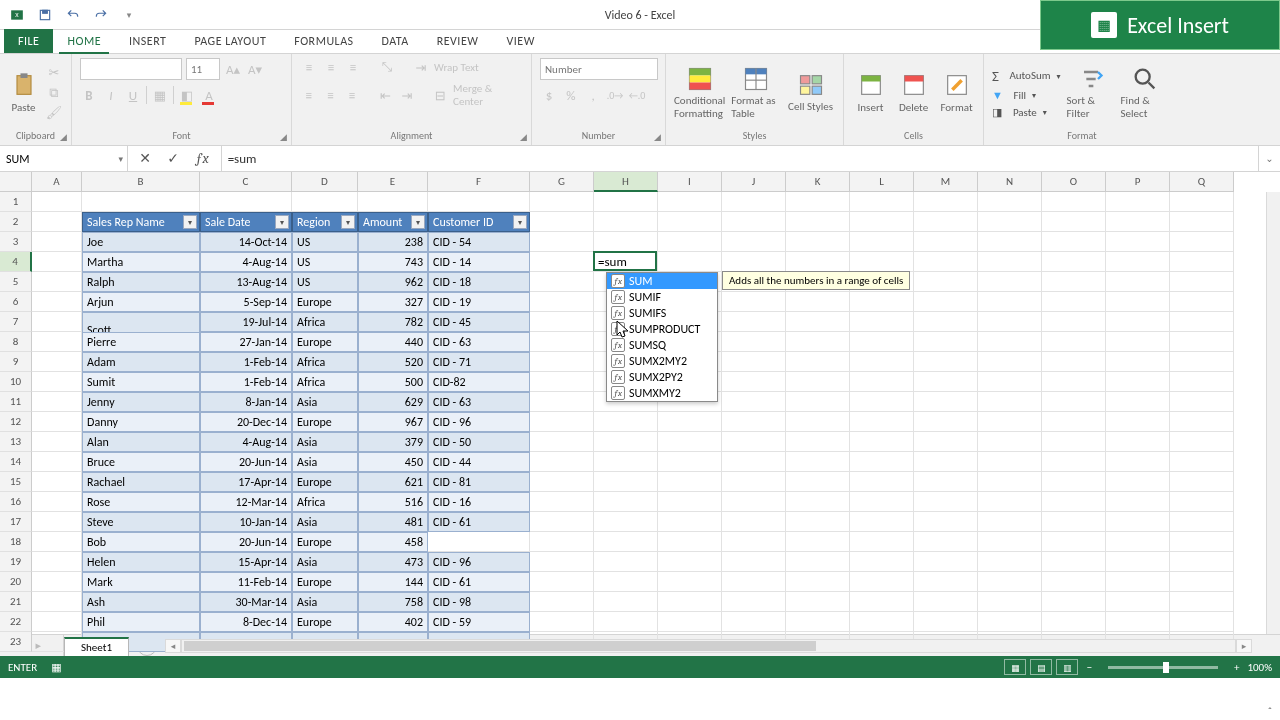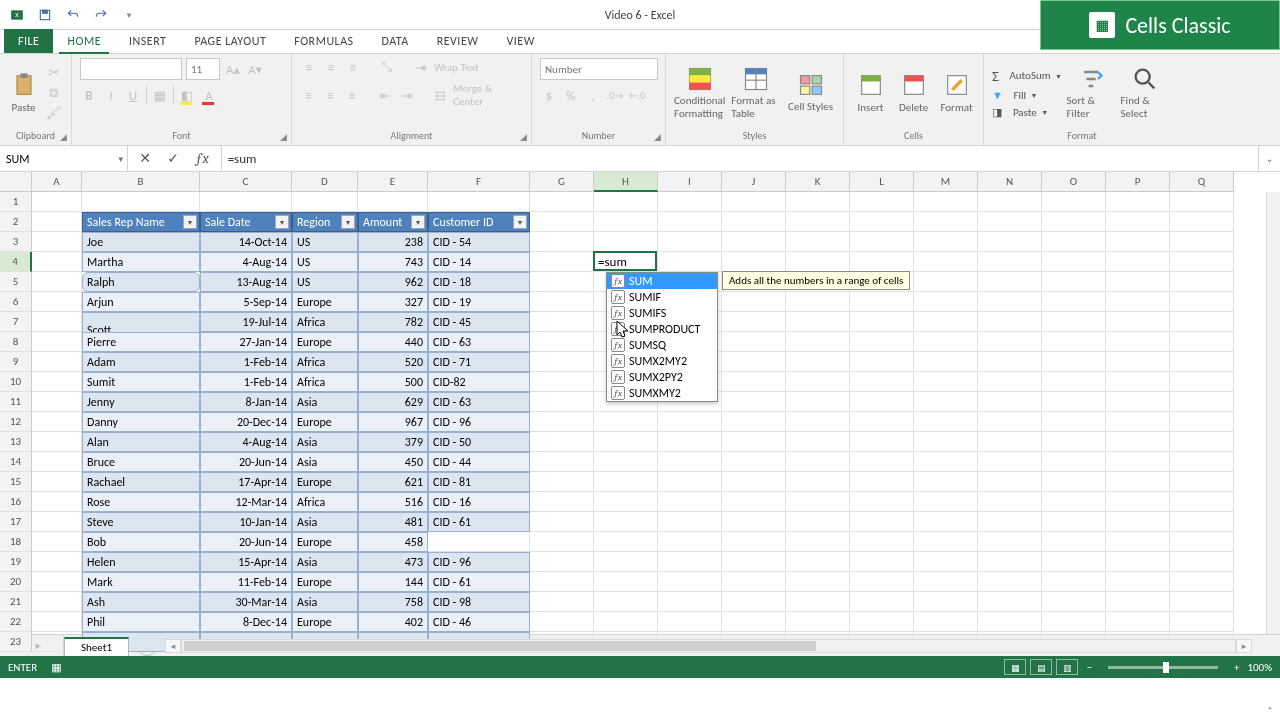--- a/index.html
+++ b/index.html
@@ -122,21 +122,21 @@
     <span class="qat-btn">
         <svg viewBox="0 0 24 24" fill="none" stroke="#4a6fa5" stroke-width="2">
           <path d="M15 14l5-5-5-5M20 9H9a5 5 0 00-5 5v1"></path>
         </svg>
       </span>
     <span class="qat-btn" style="font-size:9px;color:#888;">▾</span>
   </div>
   <div id="title-center">Video 6 - Excel</div>
   <div id="watermark">
     <span class="wm-icon">▦</span>
-    <span>Cells Classic</span>
+    <span>Excel Insert</span>
   </div>
 </div>
 
 <div id="tabs">
   <div class="tab file">FILE</div>
   <div class="tab active">HOME</div>
   <div class="tab">INSERT</div>
   <div class="tab">PAGE LAYOUT</div>
   <div class="tab">FORMULAS</div>
   <div class="tab">DATA</div>
@@ -797,21 +797,21 @@
       <div class="tcell" style="position: absolute; left: 50px; top: 40px; width: 118px; height: 20px;">Joe</div>
       <div class="tcell num" style="position: absolute; left: 168px; top: 40px; width: 92px; height: 20px;">14-Oct-14</div>
       <div class="tcell" style="position: absolute; left: 260px; top: 40px; width: 66px; height: 20px;">US</div>
       <div class="tcell num" style="position: absolute; left: 326px; top: 40px; width: 70px; height: 20px;">238</div>
       <div class="tcell" style="position: absolute; left: 396px; top: 40px; width: 102px; height: 20px;">CID - 54</div>
       <div class="tcell alt" style="position: absolute; left: 50px; top: 60px; width: 118px; height: 20px;">Martha</div>
       <div class="tcell alt num" style="position: absolute; left: 168px; top: 60px; width: 92px; height: 20px;">4-Aug-14</div>
       <div class="tcell alt" style="position: absolute; left: 260px; top: 60px; width: 66px; height: 20px;">US</div>
       <div class="tcell alt num" style="position: absolute; left: 326px; top: 60px; width: 70px; height: 20px;">743</div>
       <div class="tcell alt" style="position: absolute; left: 396px; top: 60px; width: 102px; height: 20px;">CID - 14</div>
-      <div class="tcell" style="position: absolute; left: 50px; top: 80px; width: 118px; height: 20px; border-radius: 6px;">Ralph</div>
+      <div class="tcell" style="position: absolute; left: 50px; top: 80px; width: 118px; height: 20px;">Ralph</div>
       <div class="tcell num" style="position: absolute; left: 168px; top: 80px; width: 92px; height: 20px;">13-Aug-14</div>
       <div class="tcell" style="position: absolute; left: 260px; top: 80px; width: 66px; height: 20px;">US</div>
       <div class="tcell num" style="position: absolute; left: 326px; top: 80px; width: 70px; height: 20px;">962</div>
       <div class="tcell" style="position: absolute; left: 396px; top: 80px; width: 102px; height: 20px;">CID - 18</div>
       <div class="tcell alt" style="position: absolute; left: 50px; top: 100px; width: 118px; height: 20px;">Arjun</div>
       <div class="tcell alt num" style="position: absolute; left: 168px; top: 100px; width: 92px; height: 20px;">5-Sep-14</div>
       <div class="tcell alt" style="position: absolute; left: 260px; top: 100px; width: 66px; height: 20px;">Europe</div>
       <div class="tcell alt num" style="position: absolute; left: 326px; top: 100px; width: 70px; height: 20px;">327</div>
       <div class="tcell alt" style="position: absolute; left: 396px; top: 100px; width: 102px; height: 20px;">CID - 19</div>
       <div class="tcell" style="position: absolute; left: 50px; top: 120px; width: 118px; height: 36px;">Scott</div>
@@ -886,21 +886,21 @@
       <div class="tcell alt" style="position: absolute; left: 396px; top: 380px; width: 102px; height: 20px;">CID - 61</div>
       <div class="tcell" style="position: absolute; left: 50px; top: 400px; width: 118px; height: 20px;">Ash</div>
       <div class="tcell num" style="position: absolute; left: 168px; top: 400px; width: 92px; height: 20px;">30-Mar-14</div>
       <div class="tcell" style="position: absolute; left: 260px; top: 400px; width: 66px; height: 20px;">Asia</div>
       <div class="tcell num" style="position: absolute; left: 326px; top: 400px; width: 70px; height: 20px;">758</div>
       <div class="tcell" style="position: absolute; left: 396px; top: 400px; width: 102px; height: 20px;">CID - 98</div>
       <div class="tcell alt" style="position: absolute; left: 50px; top: 420px; width: 118px; height: 20px;">Phil</div>
       <div class="tcell alt num" style="position: absolute; left: 168px; top: 420px; width: 92px; height: 20px;">8-Dec-14</div>
       <div class="tcell alt" style="position: absolute; left: 260px; top: 420px; width: 66px; height: 20px;">Europe</div>
       <div class="tcell alt num" style="position: absolute; left: 326px; top: 420px; width: 70px; height: 20px;">402</div>
-      <div class="tcell alt" style="position: absolute; left: 396px; top: 420px; width: 102px; height: 20px;">CID - 46</div>
+      <div class="tcell alt" style="position: absolute; left: 396px; top: 420px; width: 102px; height: 20px;">CID - 59</div>
       <div class="tcell" style="position: absolute; left: 50px; top: 440px; width: 118px; height: 20px;"></div>
       <div class="tcell" style="position: absolute; left: 168px; top: 440px; width: 92px; height: 20px;"></div>
       <div class="tcell" style="position: absolute; left: 260px; top: 440px; width: 66px; height: 20px;"></div>
       <div class="tcell" style="position: absolute; left: 326px; top: 440px; width: 70px; height: 20px;"></div>
       <div class="tcell" style="position: absolute; left: 396px; top: 440px; width: 102px; height: 20px;"></div>
       <div id="activecell" style="left: 561px; top: 59px; width: 64px; height: 20px;">=sum</div>
       <div id="autocomplete" style="left: 574px; top: 80px; width: 112px;">
         <div class="ac-row sel">
           <span class="ac-fx">ƒx</span>
           <span>SUM</span>

